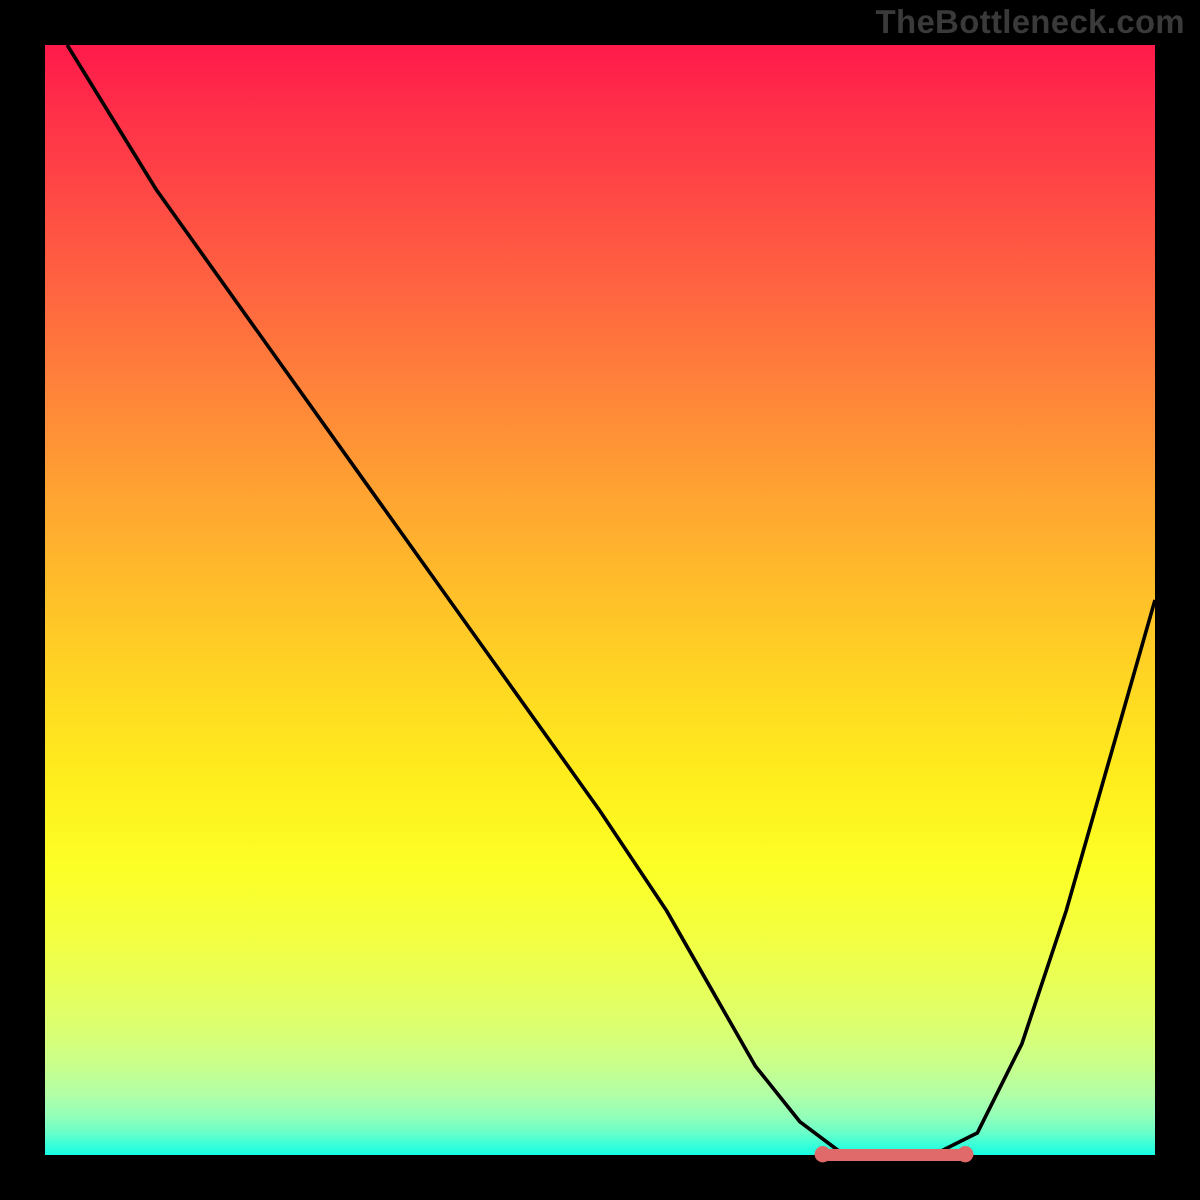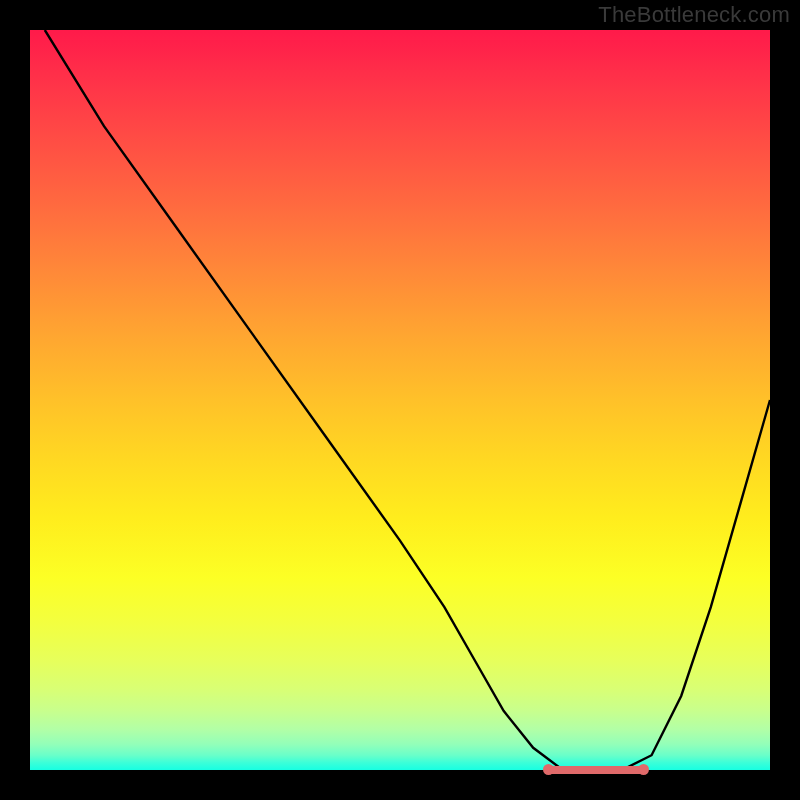--- a/index.html
+++ b/index.html
@@ -16,21 +16,21 @@
     width: 800px;
     height: 800px;
     background: #000;
   }
   .watermark {
     position: absolute;
     top: 2px;
     right: 10px;
     color: #3a3a3a;
     font-size: 22px;
-    font-weight: 400;
+    font-weight: 700;
     letter-spacing: 0.2px;
     z-index: 5;
   }
   .plot {
     position: absolute;
     left: 30px;
     top: 30px;
     width: 740px;
     height: 740px;
     

